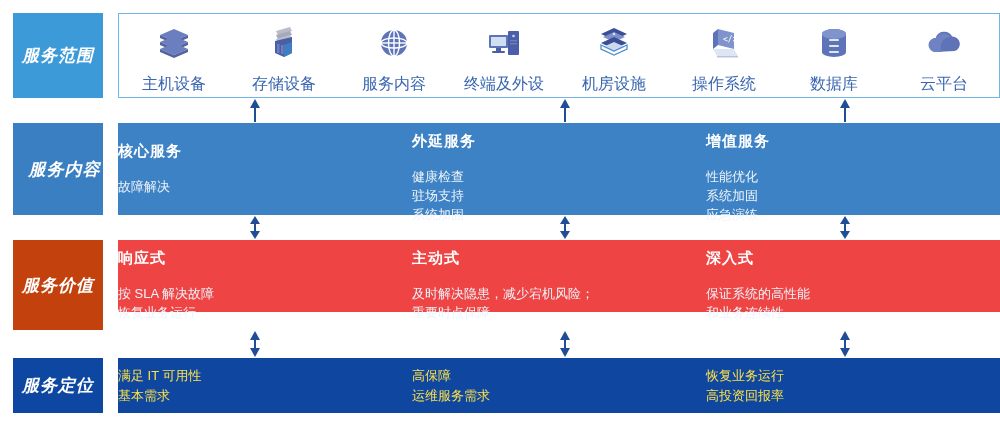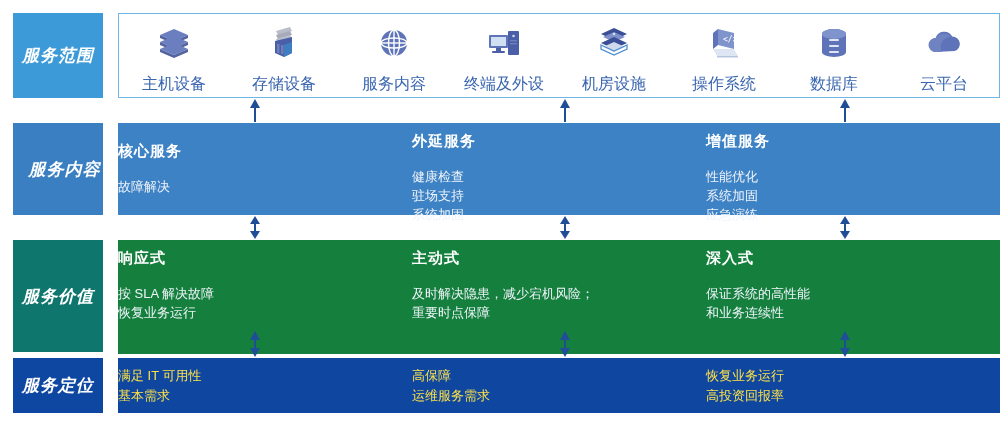--- a/index.html
+++ b/index.html
@@ -87,22 +87,22 @@
     white-space: nowrap;
   }
 
   
   #row-content { top: 123px; height: 92px; }
   #row-content .row-label { height: 92px; background: #3a7fc1; padding-left: 13px; }
   #row-content .row-body { height: 92px; background: #3d82c4; }
 
   
   #row-value { top: 240px; height: 90px; }
-  #row-value .row-label { height: 112px; background: #0f766e; }
-  #row-value .row-body { height: 114px; background: #15803d; }
+  #row-value .row-label { height: 90px; background: #c2410c; }
+  #row-value .row-body { height: 72px; background: #ef4444; }
 
   
   #row-position { top: 358px; height: 67px; }
   #row-position .row-label { height: 55px; background: #0d47a1; }
   #row-position .row-body { height: 55px; background: #0f47a0; }
 
   
   .tri {
     display: flex;
     height: 100%;

